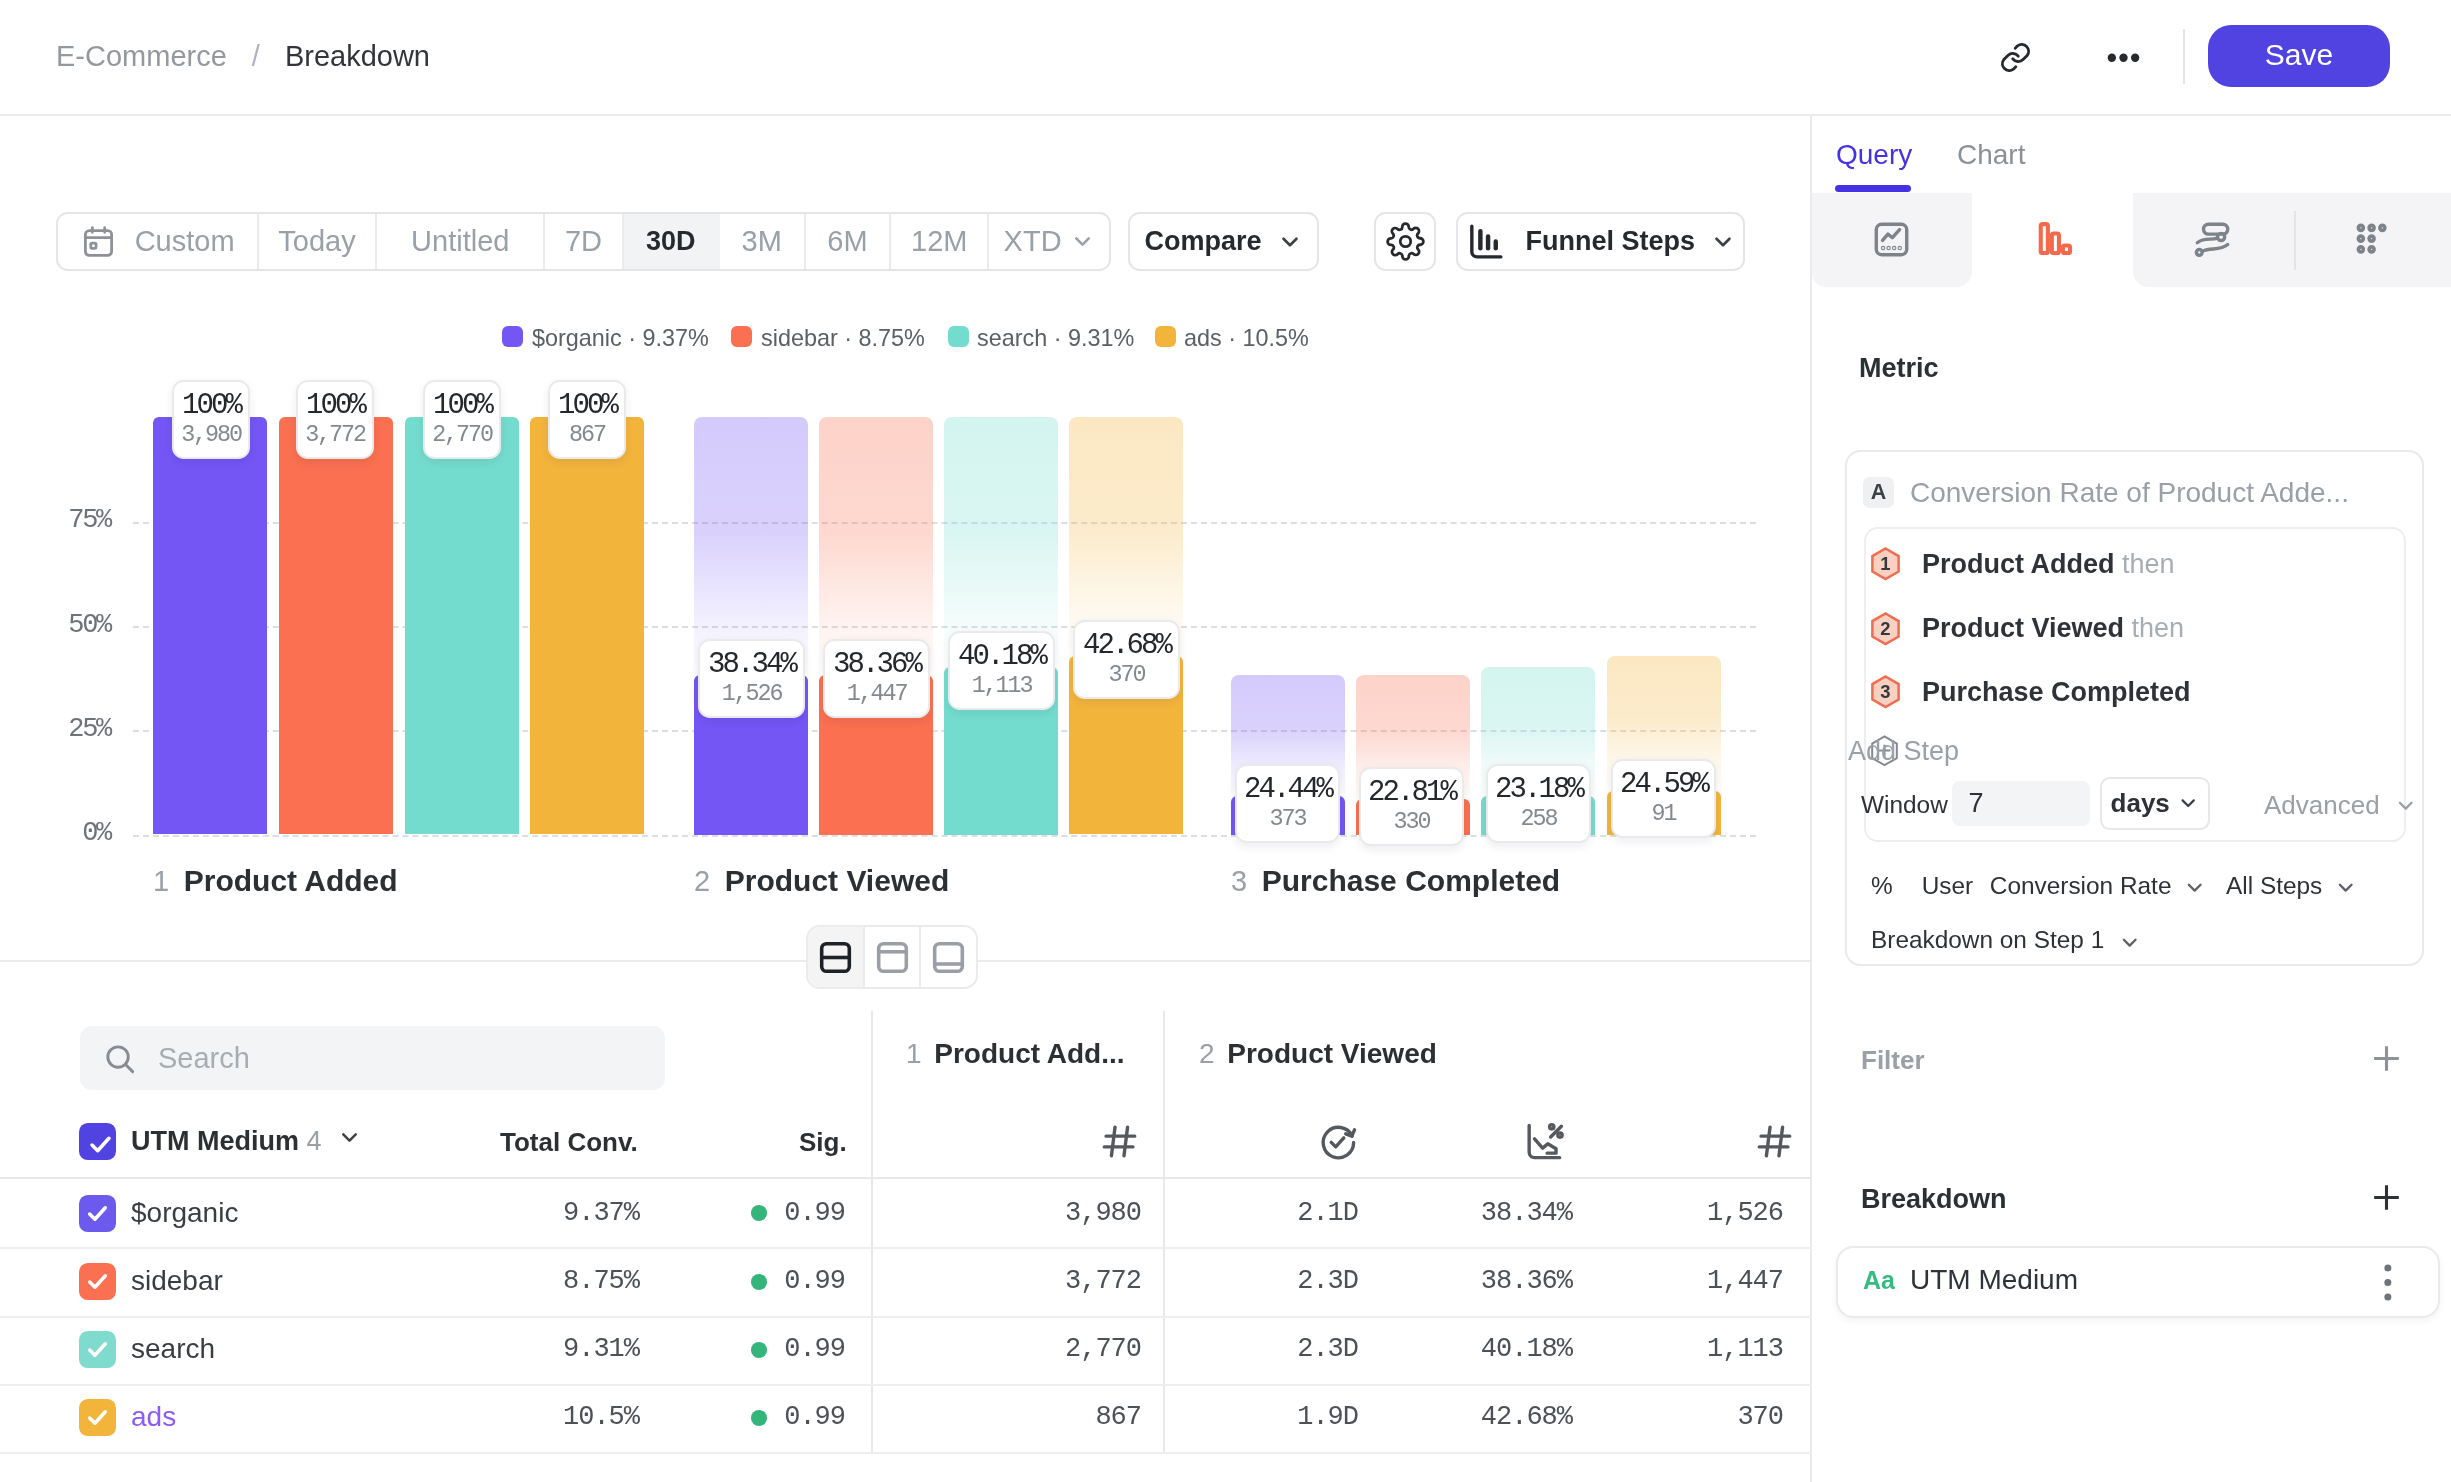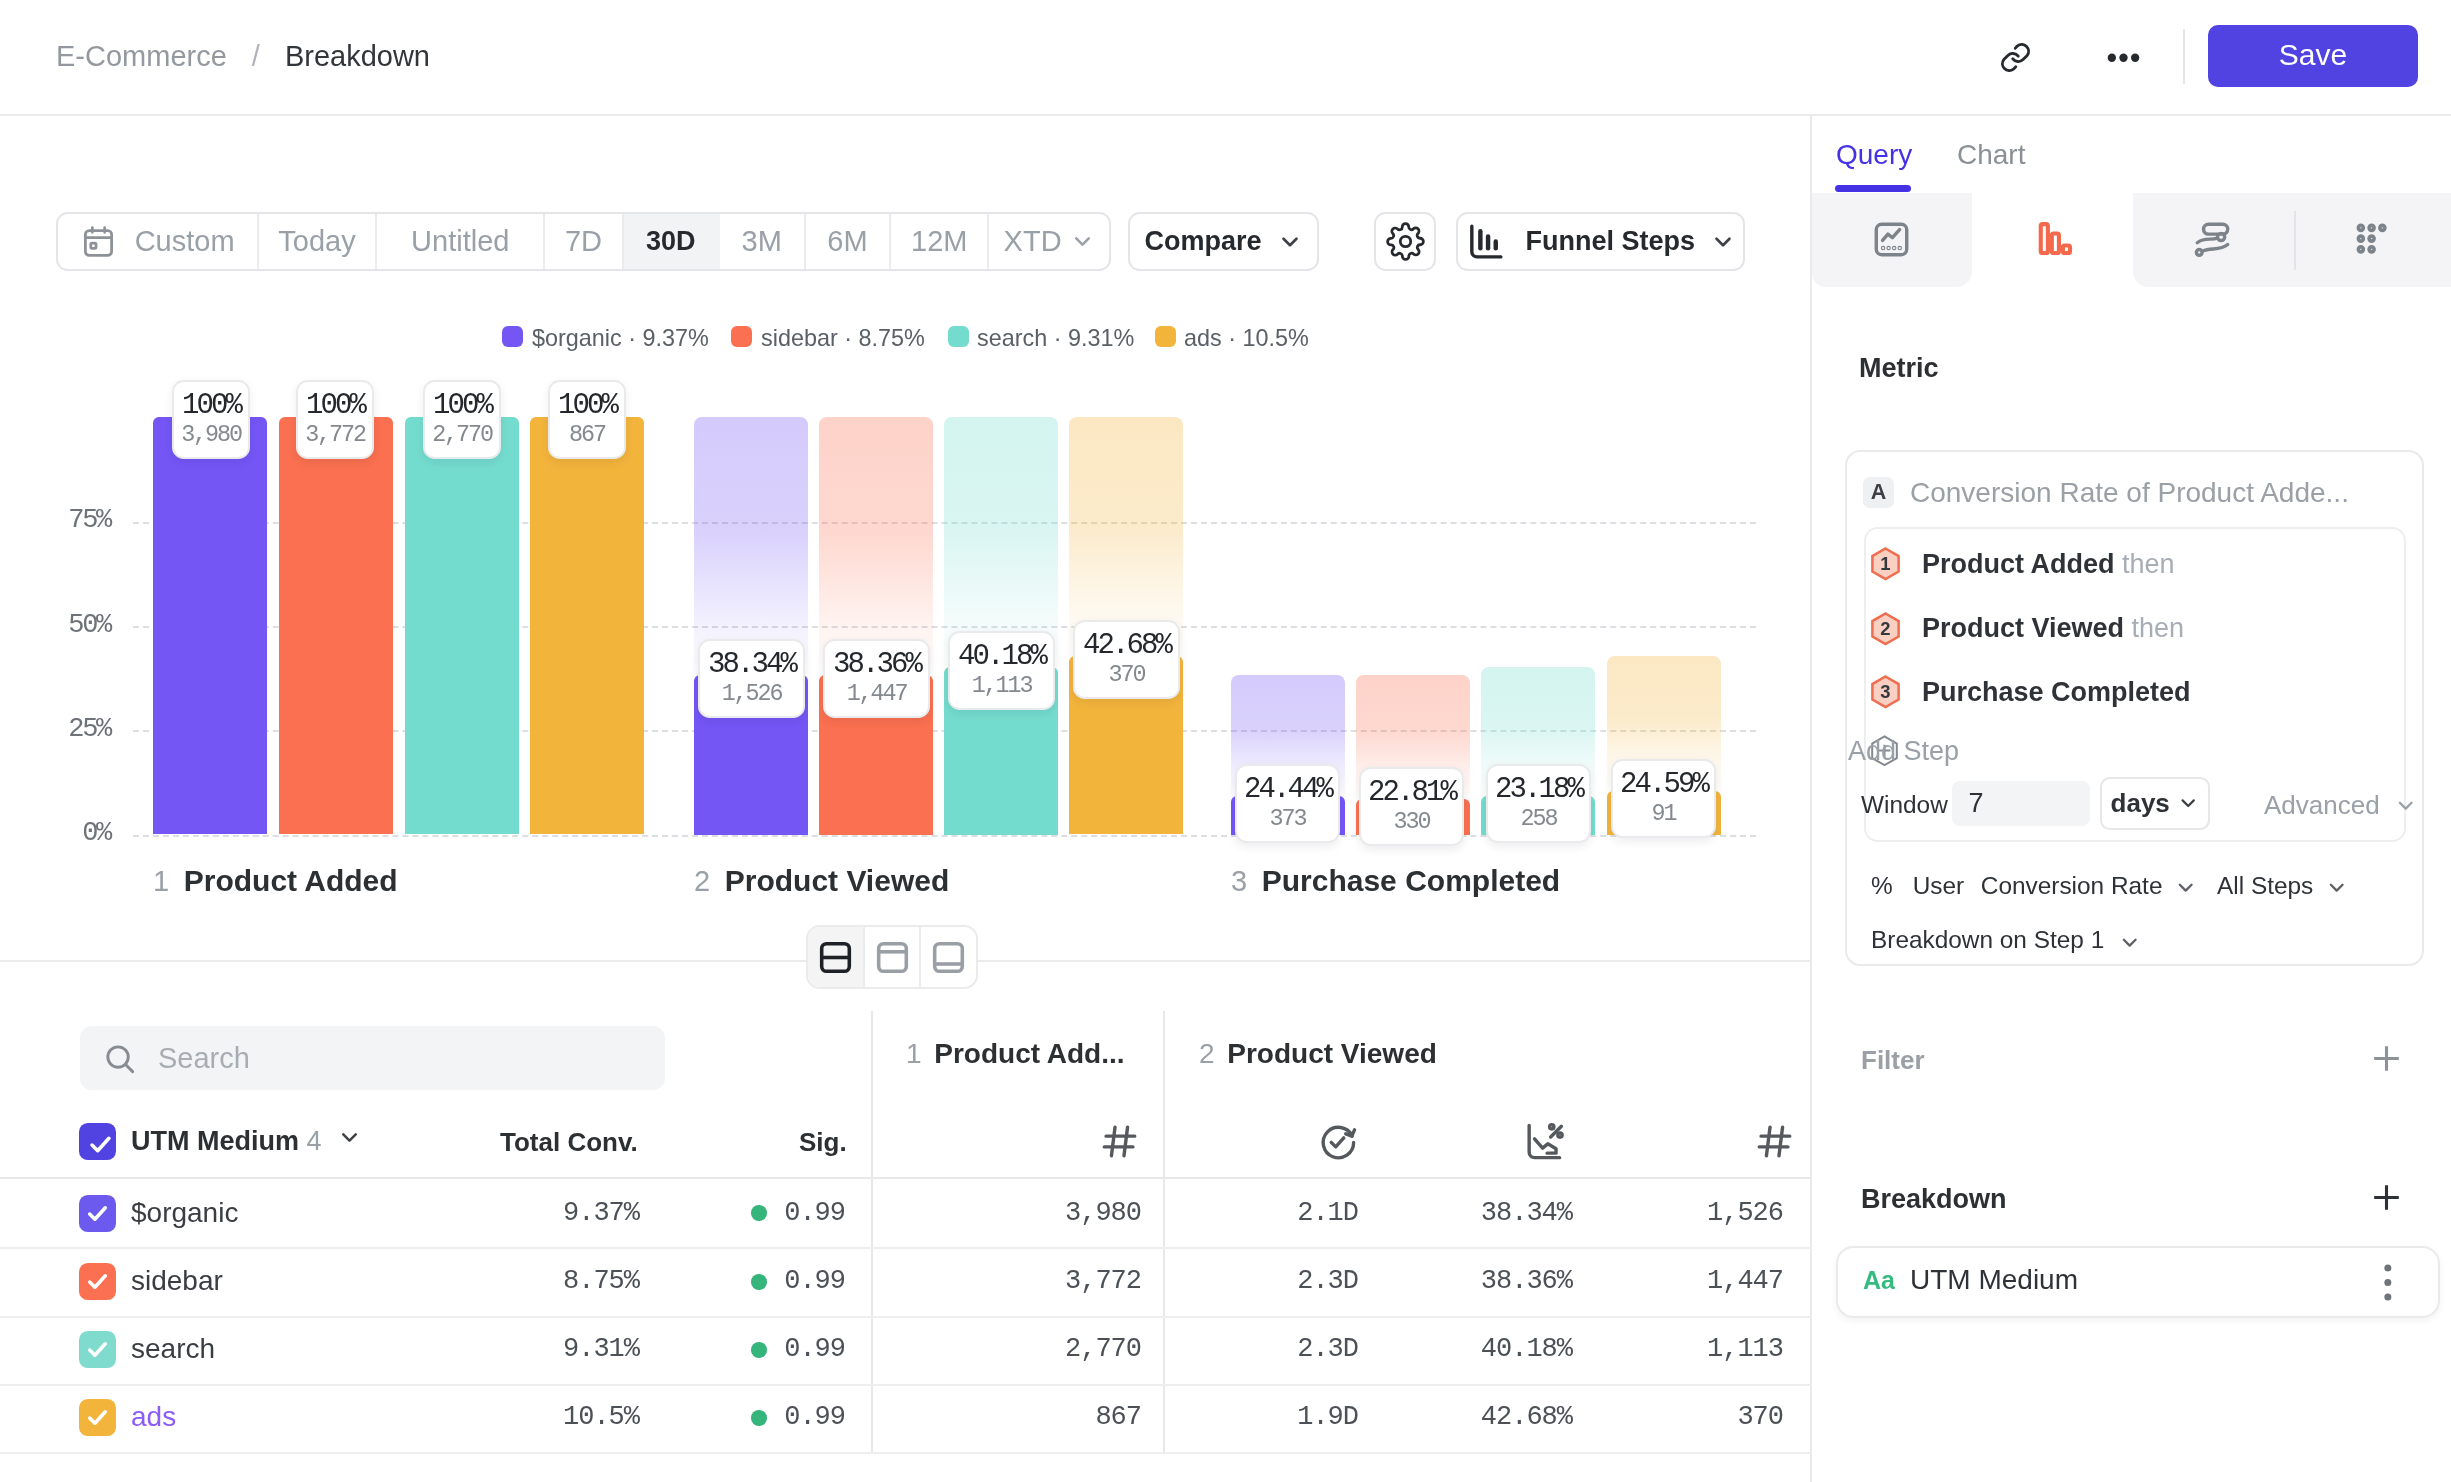--- a/index.html
+++ b/index.html
@@ -5,21 +5,21 @@
 * { margin:0; padding:0; box-sizing:border-box; }
 html,body { width:2452px; height:1482px; background:#fff; font-family:"Liberation Sans", sans-serif; overflow:hidden; }
 body { position:relative; }
 .abs { position:absolute; }
 
 #crumb { position:absolute; left:56px; top:40px; font-size:29px; color:#94999f; }
 #crumb .slash { margin:0 25px; color:#b0b4ba; }
 #crumb .cur { color:#32363b; font-weight:500; }
 #topline { position:absolute; left:0; top:114px; width:2452px; height:2px; background:#eaebed; }
 #vdiv-top { position:absolute; left:2183px; top:29px; height:55px; width:2px; background:#e4e5e8; }
-#savebtn { position:absolute; left:2208px; top:25px; width:210px; height:62px; background:#5143e2; border-radius:10px; color:#fff; font-size:30px; font-weight:500; text-align:center; line-height:60px; }
+#savebtn { position:absolute; left:2208px; top:25px; width:182px; height:62px; background:#5143e2; border-radius:23px; color:#fff; font-size:30px; font-weight:500; text-align:center; line-height:60px; }
 #sidebar-border { position:absolute; left:1810px; top:115px; width:2px; height:1367px; background:#e9eaec; }
 
 .tbtn { position:absolute; top:212px; height:59px; border:2px solid #e4e5e8; border-radius:11.7px; background:#fff; display:flex; align-items:center; justify-content:center; font-size:27px; color:#26292e; font-weight:700; }
 #datebar { left:56px; width:1055px; justify-content:flex-start; font-weight:400; }
 .seg { height:55px; display:flex; align-items:center; justify-content:center; font-size:29px; color:#9aa0a8; border-right:2px solid #eaebed; }
 .seg:last-child { border-right:none; }
 .seg.on { background:#f2f3f4; color:#26292e; font-weight:700; font-size:27px; border-right-color:transparent; }
 
 .lsq { position:absolute; top:326px; width:20.5px; height:20.5px; border-radius:5.9px; }
 .ltx { position:absolute; top:325px; font-size:23.4px; color:#5a6066; }
@@ -385,21 +385,21 @@
 <div class="abs" style="left:1952px;top:781px;width:138px;height:45px;background:#f3f4f5;border-radius:7.8px;font-size:27px;color:#2e3237;line-height:45px;padding-left:16.6px">7</div>
 <div class="abs" style="left:2100px;top:777px;width:110px;height:53px;border:2px solid #e6e7e9;border-radius:9.8px;display:flex;align-items:center;justify-content:center;font-size:26px;font-weight:700;color:#2e3237">days&nbsp;<svg width="22.4" height="22.4" viewBox="0 0 24 24" fill="none" stroke="#3d4147" stroke-width="2.4" stroke-linecap="round" stroke-linejoin="round">
       <path d="M6 9l6 6 6-6"></path>
     </svg></div>
 <div class="abs" style="left:2264px;top:790px;font-size:26px;color:#9aa0a7">Advanced&nbsp;&nbsp;<svg class="chev" width="23.4" height="23.4" viewBox="0 0 24 24" fill="none" stroke="#9aa0a7" stroke-width="2.4" stroke-linecap="round" stroke-linejoin="round">
       <path d="M6 9l6 6 6-6"></path>
     </svg></div>
 
 <div class="smed" style="left:1871px;top:872px;display:flex;align-items:center">
     <span>%</span>
-    <span style="margin-left:20px">User</span>
+    <span style="margin-left:29px">User</span>
     <span style="margin-left:16.6px">Conversion Rate</span>
     <svg style="margin:2.9px 0 0 11.7px" width="23.4" height="23.4" viewBox="0 0 24 24" fill="none" stroke="#5d6166" stroke-width="2.4" stroke-linecap="round" stroke-linejoin="round">
       <path d="M6 9l6 6 6-6"></path>
     </svg>
     <span style="margin-left:19.5px">All Steps</span>
     <svg style="margin:2.9px 0 0 11.7px" width="23.4" height="23.4" viewBox="0 0 24 24" fill="none" stroke="#5d6166" stroke-width="2.4" stroke-linecap="round" stroke-linejoin="round">
       <path d="M6 9l6 6 6-6"></path>
     </svg>
   </div>
 <div class="smed" style="left:1871px;top:926px;display:flex;align-items:flex-end">

